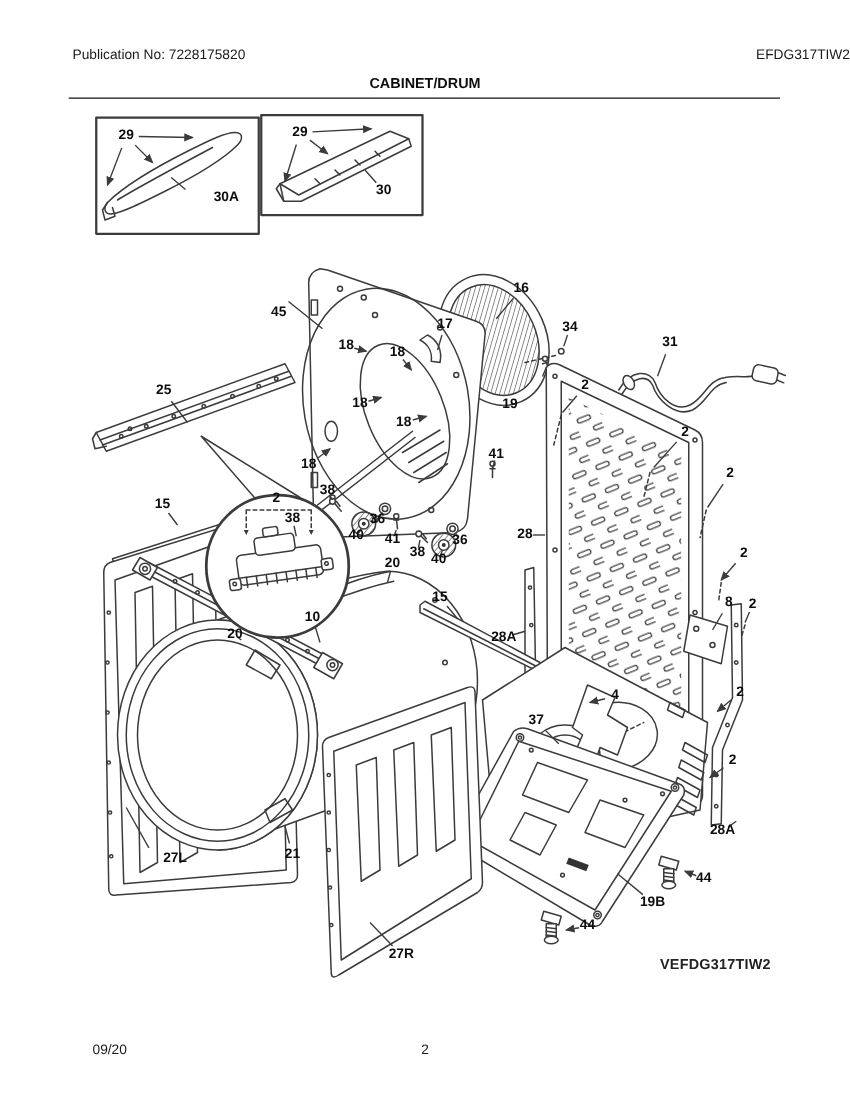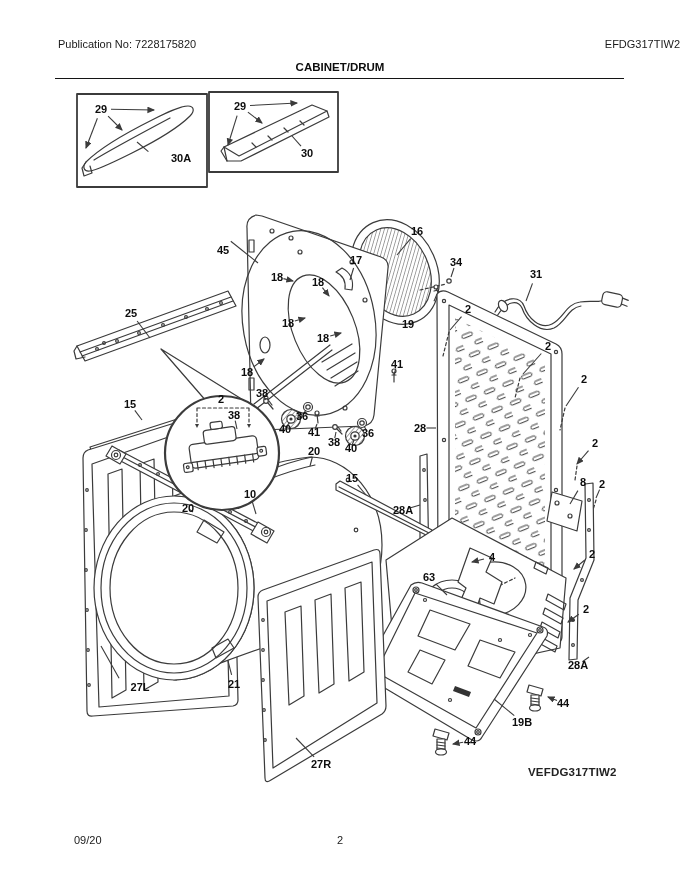--- a/index.html
+++ b/index.html
@@ -408,21 +408,21 @@
     <div class="callout" style="left: 352px; top: 478px; color: rgb(13, 13, 13);">15</div>
     <div class="callout" style="left: 250px; top: 494px; color: rgb(13, 13, 13);">10</div>
     <div class="callout" style="left: 188px; top: 508px; color: rgb(13, 13, 13);">20</div>
     <div class="callout" style="left: 403px; top: 510px; color: rgb(13, 13, 13);">28A</div>
     <div class="callout" style="left: 595px; top: 443px; color: rgb(13, 13, 13);">2</div>
     <div class="callout" style="left: 583px; top: 482px; color: rgb(13, 13, 13);">8</div>
     <div class="callout" style="left: 602px; top: 484px; color: rgb(13, 13, 13);">2</div>
     <div class="callout" style="left: 592px; top: 554px; color: rgb(13, 13, 13);">2</div>
     <div class="callout" style="left: 586px; top: 609px; color: rgb(13, 13, 13);">2</div>
     <div class="callout" style="left: 492px; top: 557px; color: rgb(13, 13, 13);">4</div>
-    <div class="callout" style="left: 429px; top: 577px; color: rgb(13, 13, 13);">63</div>
+    <div class="callout" style="left: 429px; top: 577px; color: rgb(13, 13, 13);">37</div>
     <div class="callout" style="left: 124px; top: 687px; color: rgb(13, 13, 13); margin-left: 16px;">27L</div>
     <div class="callout" style="left: 234px; top: 684px; color: rgb(13, 13, 13);">21</div>
     <div class="callout" style="left: 321px; top: 764px; color: rgb(13, 13, 13);">27R</div>
     <div class="callout" style="left: 522px; top: 722px; color: rgb(13, 13, 13);">19B</div>
     <div class="callout" style="left: 563px; top: 703px; color: rgb(13, 13, 13);">44</div>
     <div class="callout" style="left: 470px; top: 741px; color: rgb(13, 13, 13);">44</div>
     <div class="callout" style="left: 578px; top: 665px; color: rgb(13, 13, 13);">28A</div>
   </div>
 
 <div class="watermark">VEFDG317TIW2</div>

